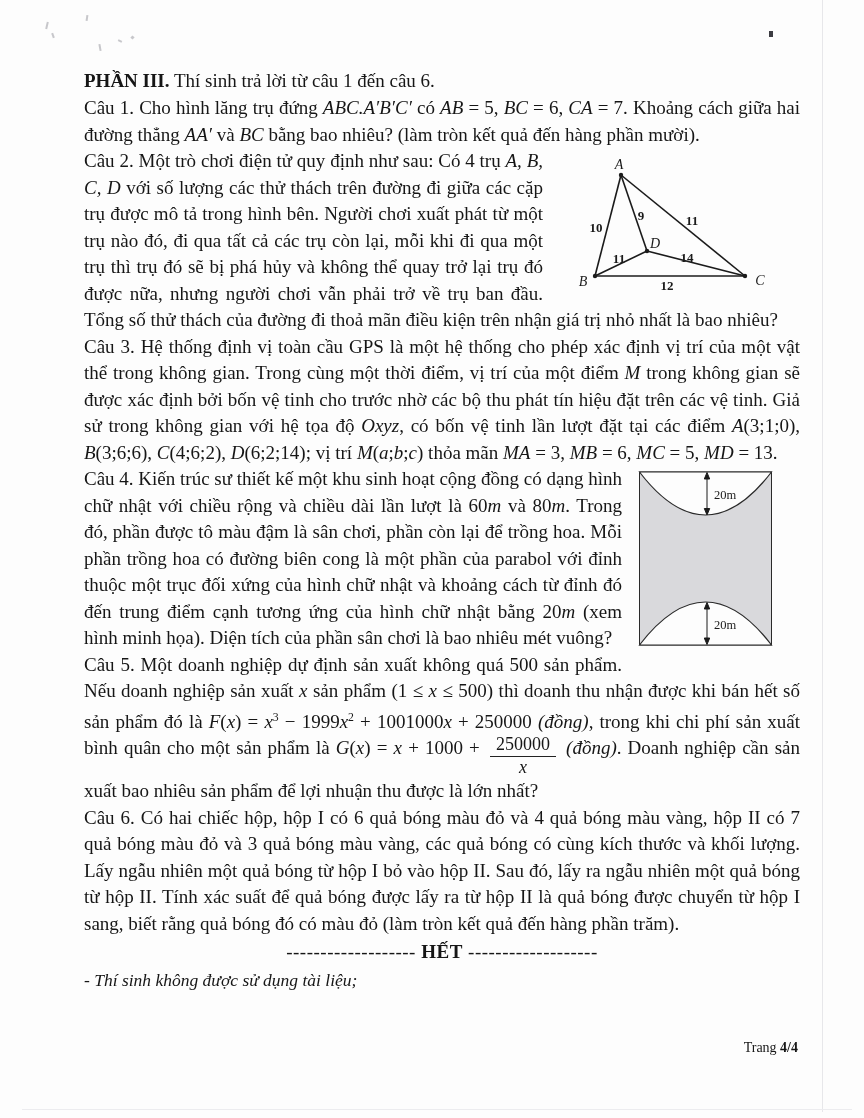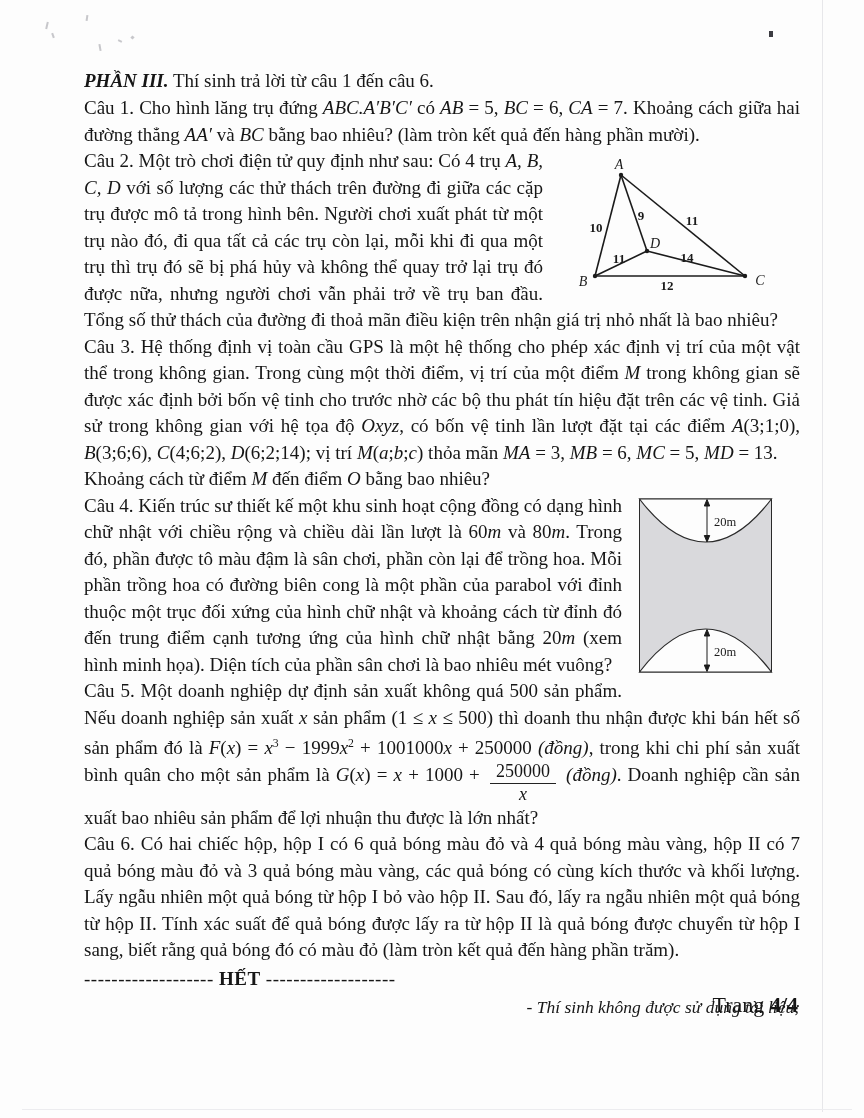--- a/index.html
+++ b/index.html
@@ -11,48 +11,48 @@
     position:relative;
     overflow:hidden;
   }
   .sheet{
     box-sizing:border-box;
     width:864px;height:1118px;
     padding:68px 64px 0 84px;
     position:relative;
   }
   .heading{margin:0 0 1px 0;font-size:19px;line-height:26px;}
-  .heading .hb{font-weight:700;font-style:italic;}
+  .heading .hb{font-weight:700;}
   .qpara{margin:0;font-size:19px;line-height:26.5px;text-align:justify;}
   .question{clear:none;}
   .run-b{font-weight:400;}
   .run-m,.run-i{font-style:italic;}
   sup.run-sup{font-size:0.62em;font-style:normal;}
   .frac{
     display:inline-block;vertical-align:-1.05em;text-align:center;
     line-height:1.1;margin:0 4px;font-size:18px;
   }
   .frac .num{display:block;padding:0 6px 1px 6px;border-bottom:1.4px solid #222;}
   .frac .den{display:block;font-style:italic;padding-top:1px;}
   .figwrap{display:none;}
   .figwrap.shown{display:block;float:right;}
   #fig-graph{margin:7px 0 4px 12px;}
   #fig-park{margin:4px 22px 8px 16px;}
   .fig text{font-family:"Liberation Serif","DejaVu Serif",serif;fill:#1b1b1b;}
   .fig .vlabel{font-style:italic;font-size:14px;}
   .fig .wlabel{font-size:13px;font-weight:700;}
   .fig .mlabel{font-size:12.5px;}
   .het{
-    clear:both;text-align:left;font-size:19px;line-height:26px;
+    clear:both;text-align:center;font-size:19px;line-height:26px;
     margin-top:2px;letter-spacing:0.5px;
   }
   .het .hetword{font-weight:700;}
-  .notes{margin-top:5px;font-size:17.5px;line-height:20px;font-style:italic;text-align:right;}
+  .notes{margin-top:5px;font-size:17.5px;line-height:20px;font-style:italic;}
   .pagenum{
-    position:absolute;right:66px;top:992px;font-size:22px;
+    position:absolute;right:66px;top:1040px;font-size:14px;
   }
   .pagenum b{font-weight:700;}
   
   .scanline-v{position:absolute;left:822px;top:0;width:1px;height:1112px;background:#e7e7ea;}
   .scanline-h{position:absolute;left:22px;top:1109px;width:830px;height:1px;background:#ececef;}
   .pencil{position:absolute;background:#b4b4ba;opacity:.75;}
   .inkdot{position:absolute;left:769px;top:31px;width:4px;height:6px;background:#3c3c42;}
 </style>
 </head>
 <body>
@@ -101,21 +101,20 @@
       <text class="wlabel" x="137" y="70" text-anchor="middle">11</text>
       <text class="wlabel" x="64" y="108" text-anchor="middle">11</text>
       <text class="wlabel" x="132" y="107" text-anchor="middle">14</text>
       <text class="wlabel" x="112" y="135" text-anchor="middle">12</text>
     </svg>
   </div>
         <p class="qpara"><span class="run-b">Câu 2. </span><span class="run-n">Một trò chơi điện tử quy định như sau: Có 4 trụ </span><span class="run-m">A, B, C, D</span><span class="run-n"> với số lượng các thử thách trên đường đi giữa các cặp trụ được mô tả trong hình bên. Người chơi xuất phát từ một trụ nào đó, đi qua tất cả các trụ còn lại, mỗi khi đi qua một trụ thì trụ đó sẽ bị phá hủy và không thể quay trở lại trụ đó được nữa, nhưng người chơi vẫn phải trở về trụ ban đầu. Tổng số thử thách của đường đi thoả mãn điều kiện trên nhận giá trị nhỏ nhất là bao nhiêu?</span></p>
       </div>
       <div class="question">
         <p class="qpara"><span class="run-b">Câu 3. </span><span class="run-n">Hệ thống định vị toàn cầu GPS là một hệ thống cho phép xác định vị trí của một vật thể trong không gian. Trong cùng một thời điểm, vị trí của một điểm </span><span class="run-m">M</span><span class="run-n"> trong không gian sẽ được xác định bởi bốn vệ tinh cho trước nhờ các bộ thu phát tín hiệu đặt trên các vệ tinh. Giả sử trong không gian với hệ tọa độ </span><span class="run-m">Oxyz</span><span class="run-n">, có bốn vệ tinh lần lượt đặt tại các điểm </span><span class="run-m">A</span><span class="run-n">(3;1;0), </span><span class="run-m">B</span><span class="run-n">(3;6;6), </span><span class="run-m">C</span><span class="run-n">(4;6;2), </span><span class="run-m">D</span><span class="run-n">(6;2;14); vị trí </span><span class="run-m">M</span><span class="run-n">(</span><span class="run-m">a</span><span class="run-n">;</span><span class="run-m">b</span><span class="run-n">;</span><span class="run-m">c</span><span class="run-n">) thỏa mãn </span><span class="run-m">MA</span><span class="run-n"> = 3, </span><span class="run-m">MB</span><span class="run-n"> = 6, </span><span class="run-m">MC</span><span class="run-n"> = 5, </span><span class="run-m">MD</span><span class="run-n"> = 13.</span></p>
-        <p class="qpara"><span class="run-n">Khoảng cách từ điểm </span><span class="run-m">M</span><span class="run-n"> đến điểm </span><span class="run-m">O</span><span class="run-n"> bằng bao nhiêu?</span></p>
       </div>
       <div class="question">
         <div class="figwrap shown" id="fig-park">
     <svg class="fig" width="140" height="180" viewBox="0 0 140 180">
       <rect x="1.5" y="2" width="132" height="173" fill="#d9d9dc" stroke="#2a2a2a" stroke-width="1"></rect>
       <path d="M1.5,2 Q67.5,88 133.5,2 Z" fill="#fdfdfd" stroke="#2a2a2a" stroke-width="1.2"></path>
       <path d="M1.5,175 Q67.5,89 133.5,175 Z" fill="#fdfdfd" stroke="#2a2a2a" stroke-width="1.2"></path>
       <g stroke="#1b1b1b" stroke-width="1" fill="#1b1b1b">
         <line x1="69" y1="5" x2="69" y2="43"></line>
         <polygon points="69,2.5 66.3,9 71.7,9"></polygon>

